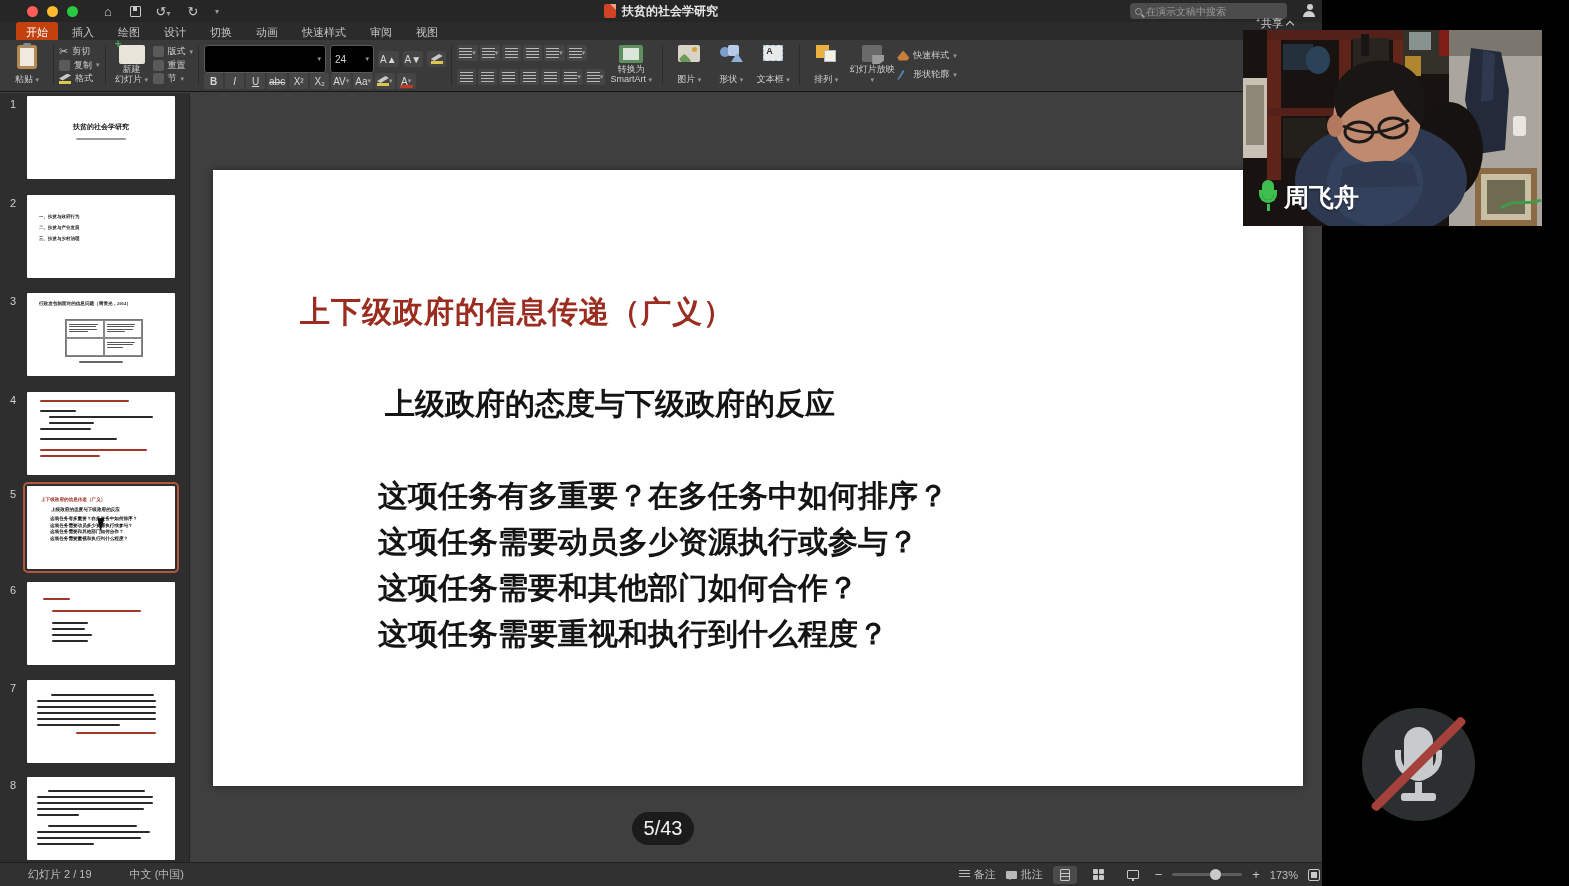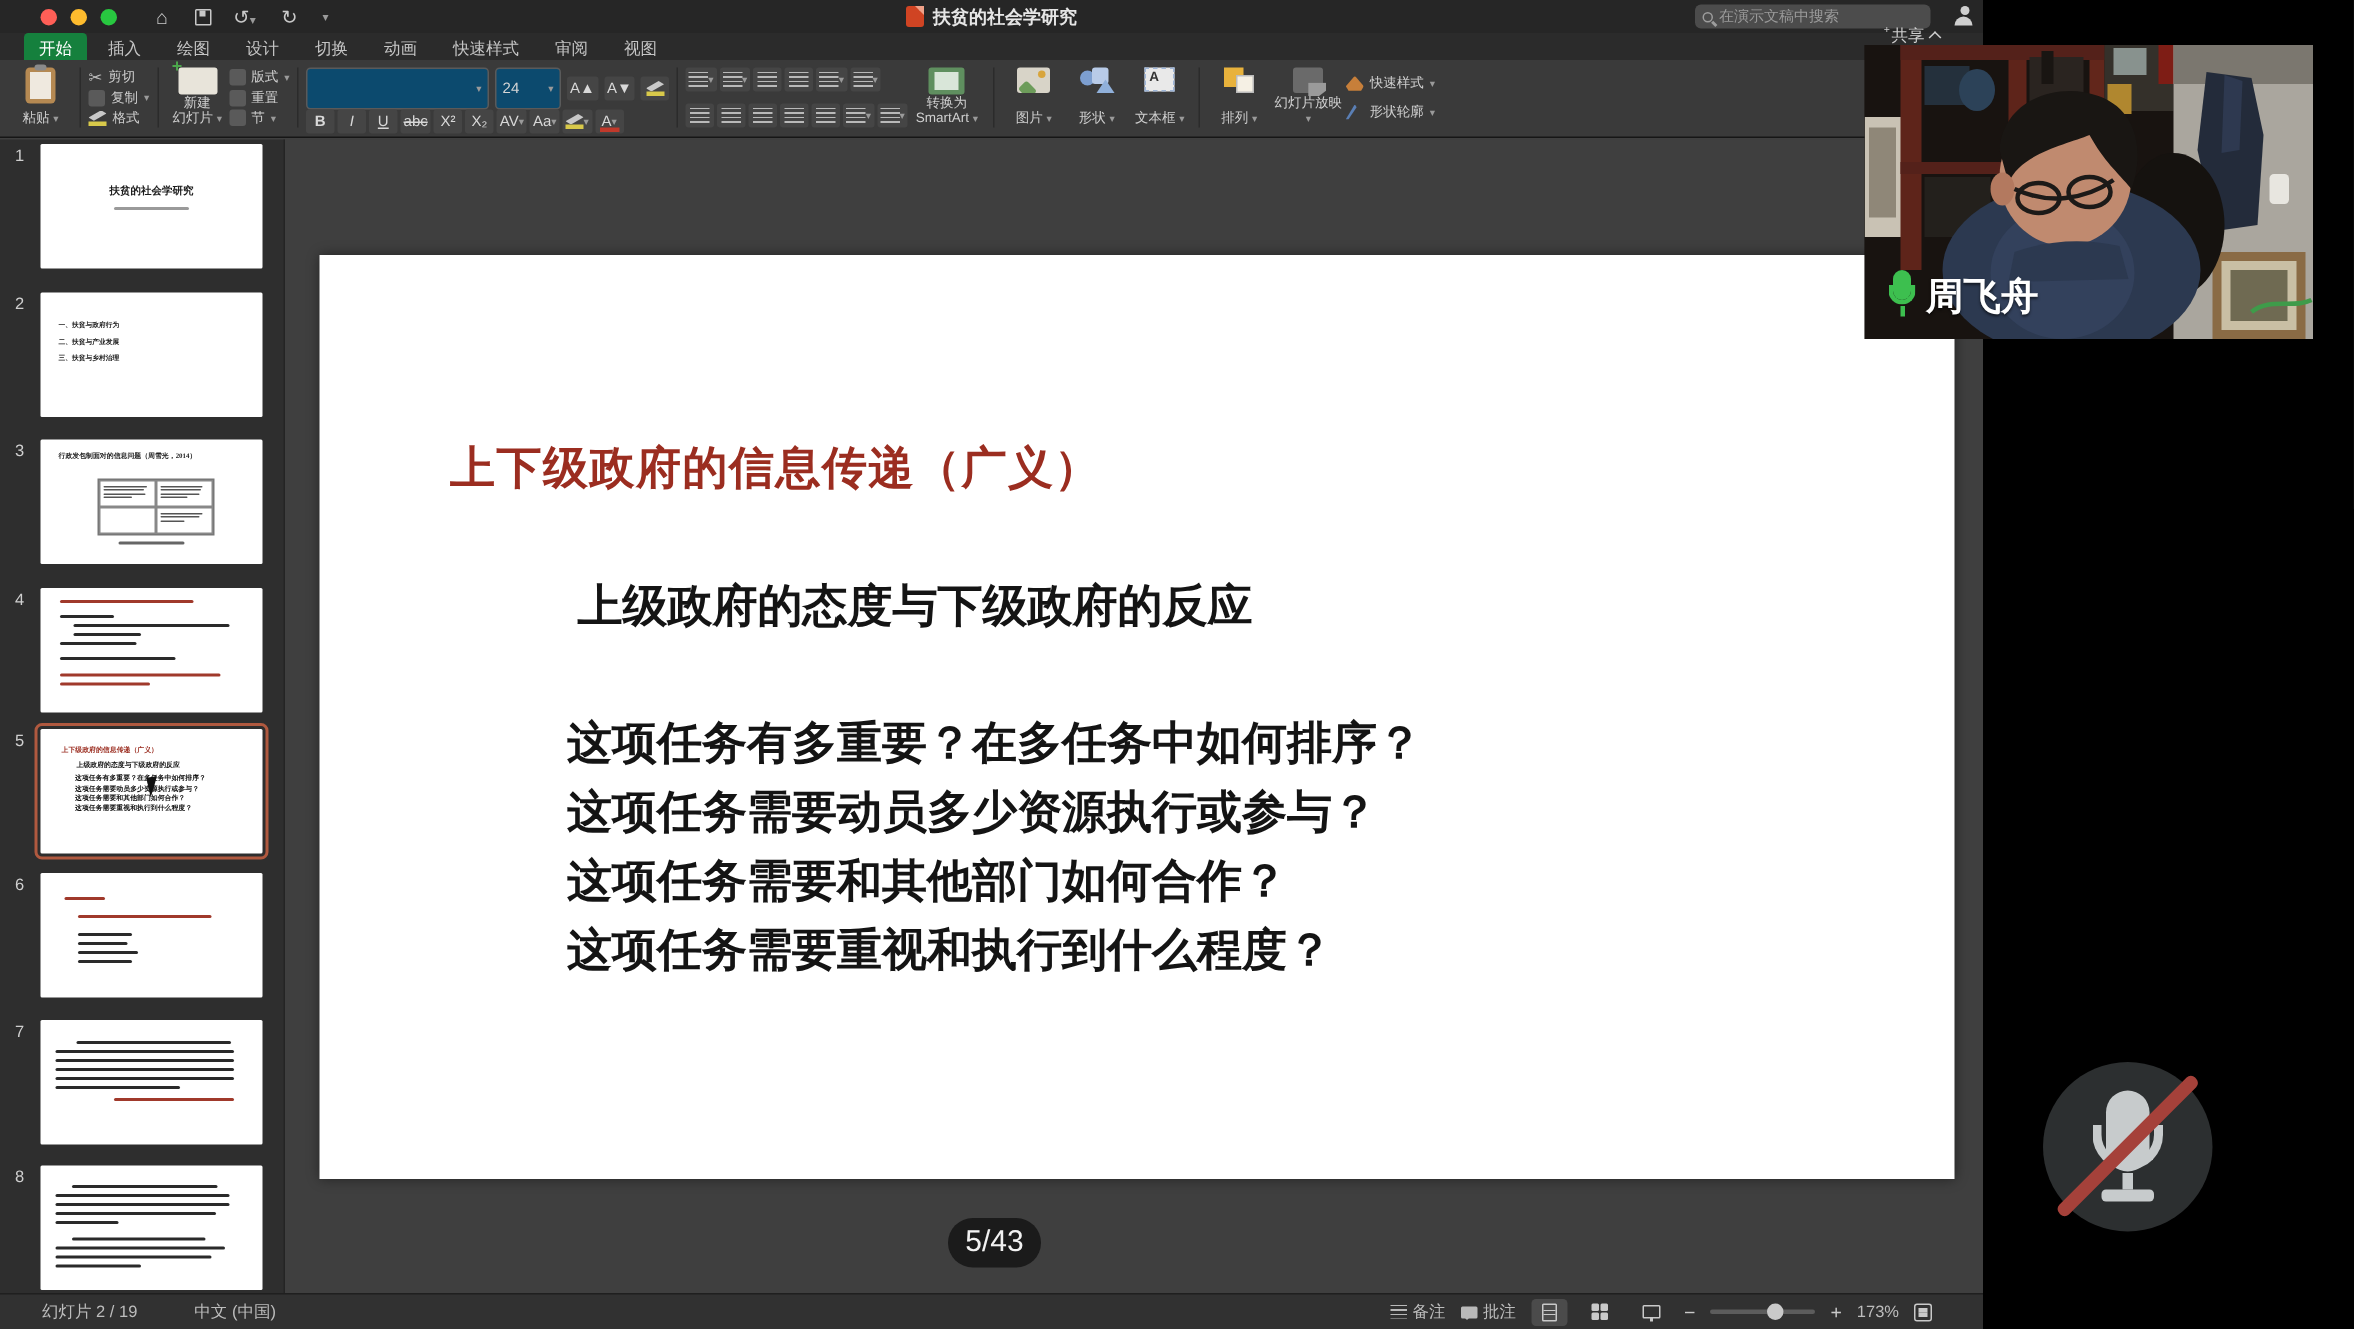--- a/index.html
+++ b/index.html
@@ -34,39 +34,39 @@
   .searchbox input { background:transparent; border:none; outline:none; color:#bdbdbd; font-size:10px; width:130px; }
   .searchbox input::placeholder { color:#9a9a9a; }
   .account-ic { position:absolute; left:1303px; top:4px; width:14px; height:14px; }
   .account-ic .hd { width:6px; height:6px; border-radius:50%; background:#cfcfcf; margin:0 auto; }
   .account-ic .bd { width:12px; height:6px; border-radius:6px 6px 0 0; background:#cfcfcf; margin-top:1px; }
 
   
   .tabbar { position:absolute; left:0; top:22px; width:100%; height:18px; background:#2b2b2b;
             display:flex; align-items:stretch; padding-left:16px; gap:4px; }
   .tab { padding:2px 10px 0; font-size:11px; color:#c4c4c4; display:flex; align-items:center; }
-  .tab.active { background:#15803d; color:#ffffff; border-radius:3px 3px 0 0; }
+  .tab.active { background:#c2410c; color:#ffffff; border-radius:3px 3px 0 0; }
 
   
   .ribbon { position:absolute; left:0; top:40px; width:100%; height:52px; background:#3a3a3a;
             border-bottom:1px solid #161616; display:flex; align-items:stretch; padding:4px 6px 5px; }
   .rsep { width:1px; background:#2b2b2b; margin:1px 5px; flex:none; }
   .rbig { width:42px; flex:none; display:flex; flex-direction:column; align-items:center;
           justify-content:space-between; padding:1px 0; color:#cfcfcf; font-size:9px; text-align:center; line-height:10px;}
   .rstack { display:flex; flex-direction:column; justify-content:space-between; padding:1px 0; flex:none; }
   .rrow-sm { display:flex; align-items:center; gap:4px; font-size:9px; color:#cfcfcf; height:13px; }
   .mini-ic { width:11px; height:11px; background:#5a5a5a; border-radius:2px; flex:none; position:relative;}
   .clipboard { width:20px; height:24px; background:#b58952; border-radius:3px; position:relative; }
   .clipboard:before { content:""; position:absolute; left:3px; top:3px; width:14px; height:18px; background:#efe9df; }
   .clipboard:after { content:""; position:absolute; left:6px; top:-2px; width:8px; height:4px; background:#8a8a8a; border-radius:2px;}
   .newslide-ic { width:26px; height:20px; background:#e8e4da; border-radius:2px; position:relative; }
   .newslide-ic:before { content:"+"; position:absolute; left:-4px; top:-6px; color:#4ca64c; font-weight:bold; font-size:12px;}
   .scissors { color:#c0c0c0; font-size:11px; }
   .caret { font-size:7px; color:#9a9a9a; }
-  .combo { background:#0c4a6e; border:1px solid #5a5a5a; border-radius:3px; height:16px; display:flex;
+  .combo { background:#000000; border:1px solid #5a5a5a; border-radius:3px; height:16px; display:flex;
            align-items:center; justify-content:space-between; padding:13px 4px; color:#d6d6d6; font-size:10px; }
   .fgroup-r1 { display:flex; gap:4px; align-items:center; }
   .fgroup-r2 { display:flex; gap:2px; align-items:center; }
   .sqbtn { min-width:19px; height:16px; padding:0 2px; display:flex; align-items:center; justify-content:center;
            background:#454545; border-radius:2px; color:#d8d8d8; font-size:10px; }
   .lines-ic { width:13px; height:10px; background:repeating-linear-gradient(#b9b9b9 0 1px, transparent 1px 3px); }
   .pen-ic { width:12px; height:10px; position:relative; }
   .pen-ic:before { content:""; position:absolute; inset:0 0 3px 0; background:#c8c8c8;
                    clip-path:polygon(0 70%, 70% 0, 100% 30%, 30% 100%); }
   .pen-ic:after { content:""; position:absolute; left:0; bottom:0; width:12px; height:3px; background:#d8c94a; }
@@ -129,21 +129,21 @@
                font-weight:bold; font-size:30px; color:#141414; }
   .slide-qs { position:absolute; left:165px; top:303px; font-family:"Liberation Serif", serif;
               font-weight:bold; font-size:30px; color:#141414; line-height:46px; }
   .pill { position:absolute; left:442px; top:719px; width:62px; height:33px; border-radius:17px;
           background:#1b1b1b; color:#f2f2f2; font-size:20px; display:flex; align-items:center; justify-content:center; }
 
   
   .statusbar { position:absolute; left:0; bottom:0; width:1322px; height:24px; background:#313131;
                border-top:1px solid #1f1f1f; display:flex; align-items:center; font-size:11px; color:#bdbdbd; }
   .sb-left { display:flex; gap:38px; margin-left:28px; }
-  .sb-right { margin-left:auto; display:flex; align-items:center; gap:10px; margin-right:34px; }
+  .sb-right { margin-left:auto; display:flex; align-items:center; gap:10px; margin-right:2px; }
   .sb-item { display:flex; align-items:center; gap:4px; }
   .notes-ic { width:11px; height:9px; background:repeating-linear-gradient(#b9b9b9 0 1px, transparent 1px 3px); }
   .cmt-ic { width:11px; height:8px; background:#b9b9b9; border-radius:1px; position:relative; }
   .cmt-ic:after { content:""; position:absolute; left:2px; bottom:-3px; border:2px solid transparent; border-top-color:#b9b9b9; }
   .viewbtn { width:24px; height:18px; display:flex; align-items:center; justify-content:center; border-radius:3px; }
   .viewbtn.sel { background:#4b4b4b; }
   .vb-normal { width:10px; height:12px; border:1px solid #c9c9c9; border-radius:1px;
                background:linear-gradient(transparent 3px, #c9c9c9 3px 4px, transparent 4px 6px, #c9c9c9 6px 7px, transparent 7px); }
   .vb-grid { width:11px; height:11px; display:grid; grid-template-columns:1fr 1fr; gap:1.5px; }
   .vb-grid i { background:#c9c9c9; border-radius:1px; }

